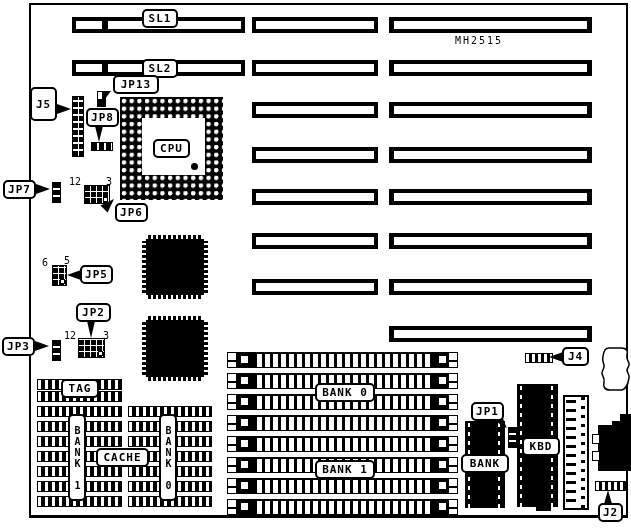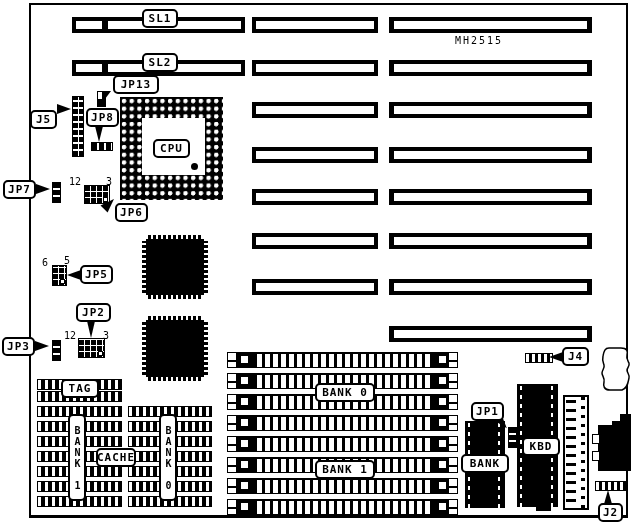--- a/index.html
+++ b/index.html
@@ -139,30 +139,30 @@
     </div>
   <div class="bar" style="left:389px;top:279px;width:203px">
     <i class="st" style="left:5px;right:5px"></i>
     </div>
 
   <div class="bar" style="left:389px;top:326px;width:203px">
     <i class="st" style="left:5px;right:5px"></i>
     </div>
 
   <div class="co" style="left:142px;top:9px;width:36px;height:19px">SL1</div>
-  <div class="co" style="left:142px;top:53px;width:36px;height:19px">SL2</div>
+  <div class="co" style="left:142px;top:59px;width:36px;height:19px">SL2</div>
 
   <div class="cpu">
     <div class="cpu-inner"></div>
     <div class="cpu-dot"></div>
   </div>
   <div class="co" style="left:153px;top:139px;width:37px;height:19px">CPU</div>
 
   <div class="j5c"></div>
-  <div class="co" style="left:30px;top:110px;width:27px;height:19px">J5</div>
+  <div class="co" style="left:30px;top:87px;width:27px;height:34px">J5</div>
   <div class="tri" style="left:57px;top:104px;border-width:5px 0 5px 14px;border-color:transparent transparent transparent #000"></div>
 
   <div class="jv" style="left:97px;top:91px;width:9px;height:16px;background:linear-gradient(180deg,#fff 0 7px,#000 7px)"></div>
   <div class="co" style="left:113px;top:75px;width:46px;height:19px">JP13</div>
   <div class="tri" style="left:102px;top:91px;border-width:12px 9px 0 0;border-color:#000 transparent transparent transparent"></div>
 
   <div class="co" style="left:86px;top:108px;width:33px;height:19px">JP8</div>
   <div class="tri" style="left:95px;top:126px;border-width:16px 4px 0 4px;border-color:#000 transparent transparent transparent"></div>
   <div class="jh" style="left:91px;top:142px;width:22px;height:9px"></div>
 
@@ -228,21 +228,21 @@
   <div class="dip" style="left:128px;top:406px;width:84px"></div>
   <div class="dip" style="left:128px;top:421px;width:84px"></div>
   <div class="dip" style="left:128px;top:436px;width:84px"></div>
   <div class="dip" style="left:128px;top:451px;width:84px"></div>
   <div class="dip" style="left:128px;top:466px;width:84px"></div>
   <div class="dip" style="left:128px;top:481px;width:84px"></div>
   <div class="dip" style="left:128px;top:496px;width:84px"></div>
 
   <div class="co" style="left:61px;top:379px;width:38px;height:19px">TAG</div>
   <div class="co vert" style="left:68px;top:414px;width:18px;height:87px;font-size:10px">BANK 1</div>
-  <div class="co" style="left:96px;top:448px;width:40px;height:19px">CACHE</div>
+  <div class="co" style="left:96px;top:448px;width:53px;height:19px">CACHE</div>
   <div class="co vert" style="left:159px;top:414px;width:18px;height:87px;font-size:10px">BANK 0</div>
 
   <div class="simm" style="top:352px">
     <i class="se sel"></i>
     <i class="sbody"></i>
     <i class="se ser"></i>
     </div>
   <div class="simm" style="top:373px">
     <i class="se sel"></i>
     <i class="sbody"></i>

